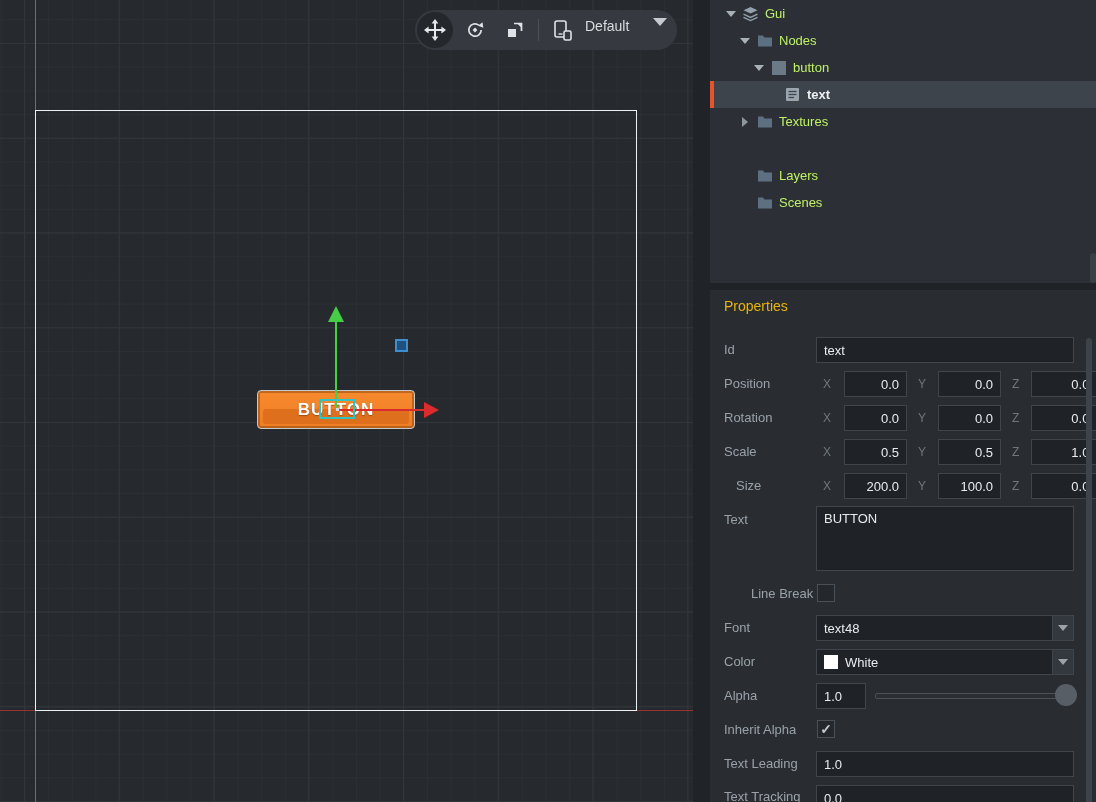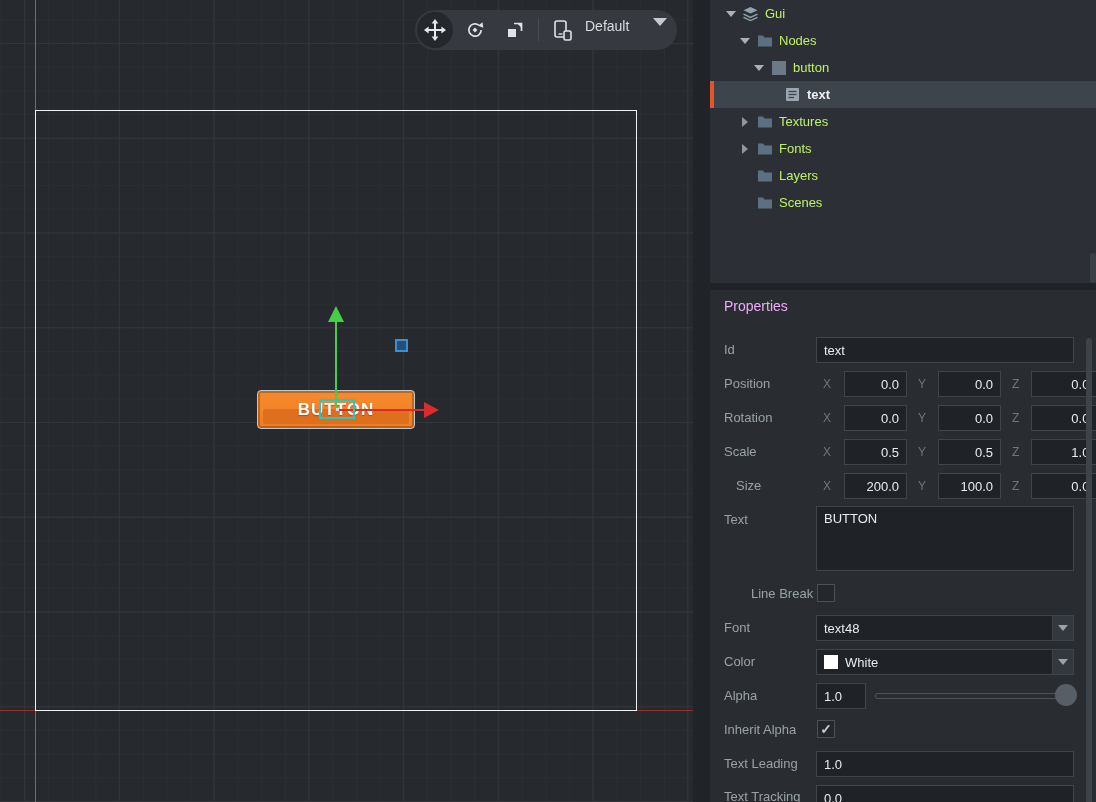--- a/index.html
+++ b/index.html
@@ -76,21 +76,21 @@
   .tree-icon { flex:none; width:17px; height:16px; margin:0 6px 0 3px; display:flex; align-items:center; justify-content:center; }
   .box-icon-shape { width:14px; height:14px; background:#6c7a88; }
   .tree-label { color:#bef264; font-size:13px; }
   .tree-row.selected .tree-label { color:#eef1f3; font-weight:bold; }
   .outline-scrollbar { position:absolute; right:0; top:253px; width:6px; height:30px; background:#3a4046; border-radius:3px; }
 
   .panel-divider { position:absolute; left:0; top:283px; width:386px; height:7px; background:#1f2226; }
 
   
   #properties { position:absolute; left:0; top:290px; width:386px; height:512px; background:#292d32; overflow:hidden; }
-  .props-title { position:absolute; left:14px; top:8px; color:#f0abfc; font-size:14px; }
+  .props-title { position:absolute; left:14px; top:8px; color:#eab308; font-size:14px; }
   .prop-label { position:absolute; left:14px; color:#99a1a9; font-size:13px; }
   .fld { background:#1f2227; border:1px solid #40454c; color:#e9ecee; font-size:13px;
     font-family:"Liberation Sans", sans-serif; padding:0 7px; height:26px; outline:none; }
   .fld.num { text-align:right; }
   .vec-row { position:absolute; left:106px; width:258px; height:26px; display:flex; align-items:center; }
   .axis-lab { color:#6f767e; font-size:12px; flex:none; }
   .vec-row .fld { width:63px; flex:none; }
   .vec-row .fld.z { width:66px; }
   .id-field { position:absolute; left:106px; width:258px; }
   .text-area { position:absolute; left:106px; top:216px; width:258px; height:65px;
@@ -242,32 +242,20 @@
             <span class="exp-right"></span>
           </span>
         <span class="tree-icon">
           <svg width="16" height="14" viewBox="0 0 16 14">
               <path d="M1 1.5h5l1.5 2H15v9H1z" fill="#5d7081"></path>
             </svg>
         </span>
         <span class="tree-label">Textures</span>
       </div>
 
-      <div class="tree-row" style="top:135px;">
-        <span class="tree-indent" style="width:27px;"></span>
-        <span class="exp-slot">
-            <span class="exp-right"></span>
-          </span>
-        <span class="tree-icon">
-          <svg width="16" height="14" viewBox="0 0 16 14">
-              <path d="M1 1.5h5l1.5 2H15v9H1z" fill="#5d7081"></path>
-            </svg>
-        </span>
-        <span class="tree-label">Fonts</span>
-      </div>
 
       <div class="tree-row" style="top:162px;align-items:center;">
         <span class="tree-indent" style="width:27px;"></span>
         <span class="exp-slot"></span>
         <span class="tree-icon">
           <svg width="16" height="14" viewBox="0 0 16 14">
               <path d="M1 1.5h5l1.5 2H15v9H1z" fill="#5d7081"></path>
             </svg>
         </span>
         <span class="tree-label">Layers</span>

